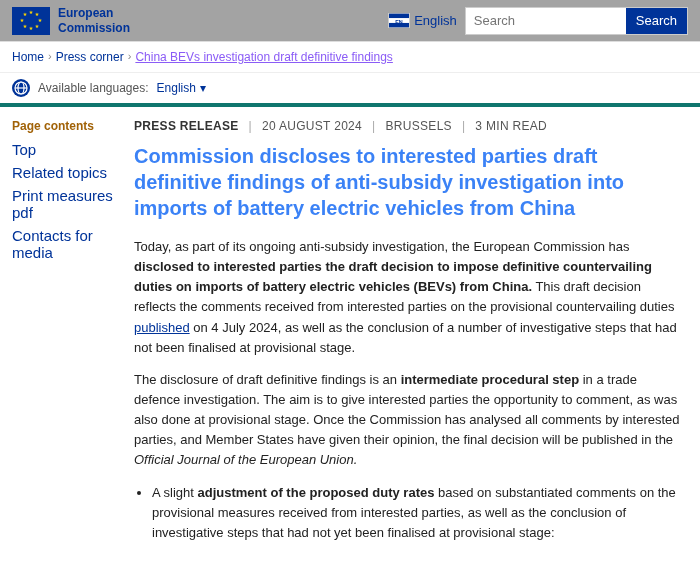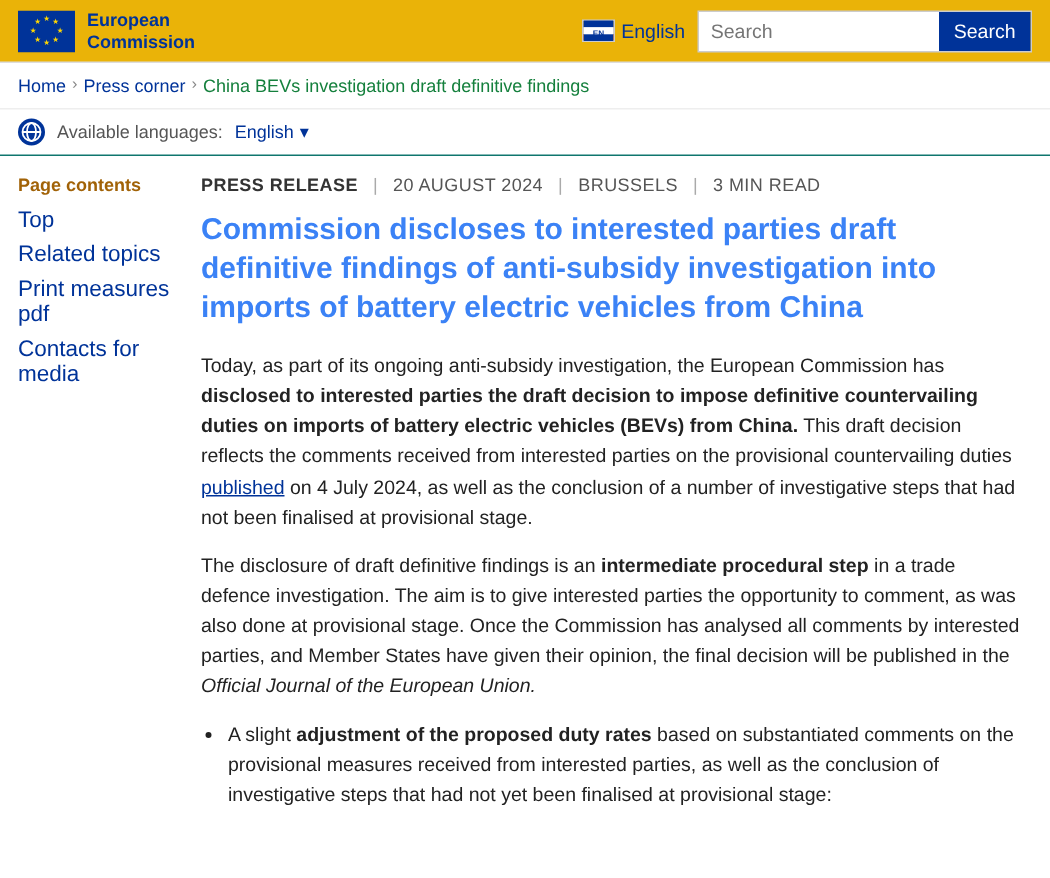--- a/index.html
+++ b/index.html
@@ -3,21 +3,21 @@
   <meta charset="utf-8">
   <style>
     * { margin: 0; padding: 0; box-sizing: border-box; }
     body { font-family: Arial, sans-serif; font-size: 14px; color: #1a1a1a; background: #fff; width: 700px; }
 
     
     .header {
       display: flex;
       align-items: center;
       padding: 6px 12px;
-      background: #eab308;
+      background: #a3a3a3;
       border-bottom: 1px solid #ddd;
       height: 42px;
     }
     .logo-area {
       display: flex;
       align-items: center;
       gap: 8px;
       flex: 1;
     }
     .eu-flag {
@@ -91,30 +91,31 @@
     }
     .breadcrumb a {
       color: #003399;
       text-decoration: none;
     }
     .bc-sep {
       color: #888;
       font-size: 11px;
     }
     .bc-current {
-      color: #15803d;
+      color: #8b5cf6;
+      text-decoration: underline;
     }
 
     
     .lang-bar {
       padding: 6px 12px;
       display: flex;
       align-items: center;
       gap: 8px;
-      border-bottom: 1px solid #0f766e;
+      border-bottom: 4px solid #0f766e;
       font-size: 12px;
       color: #555;
     }
     .lang-icon {
       width: 18px;
       height: 18px;
       border-radius: 50%;
       background: #003399;
       display: flex;
       align-items: center;

